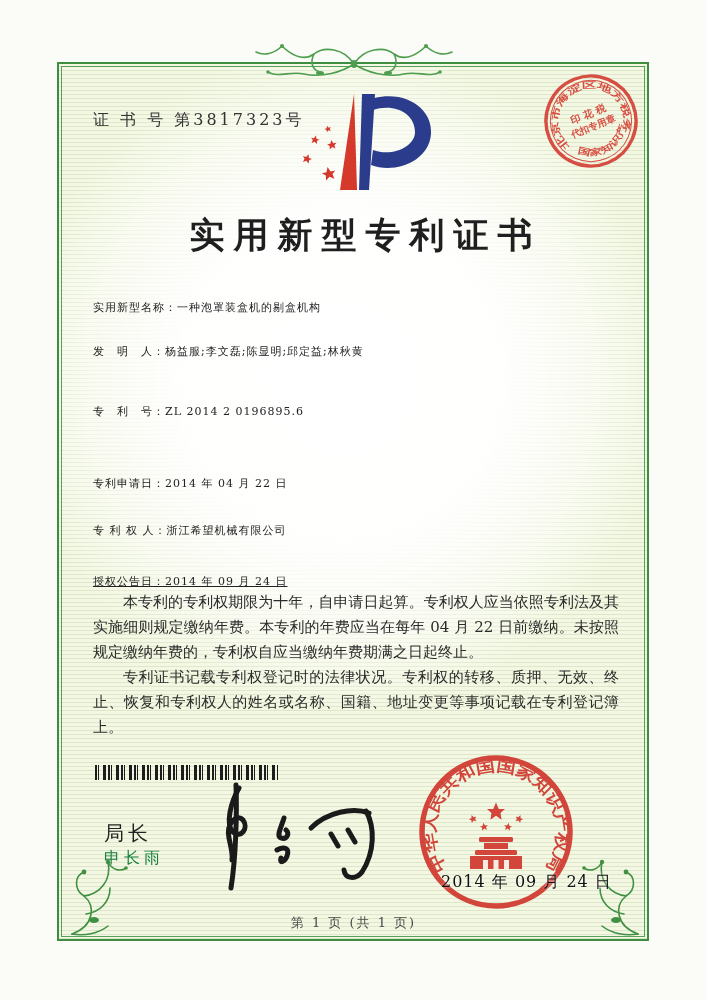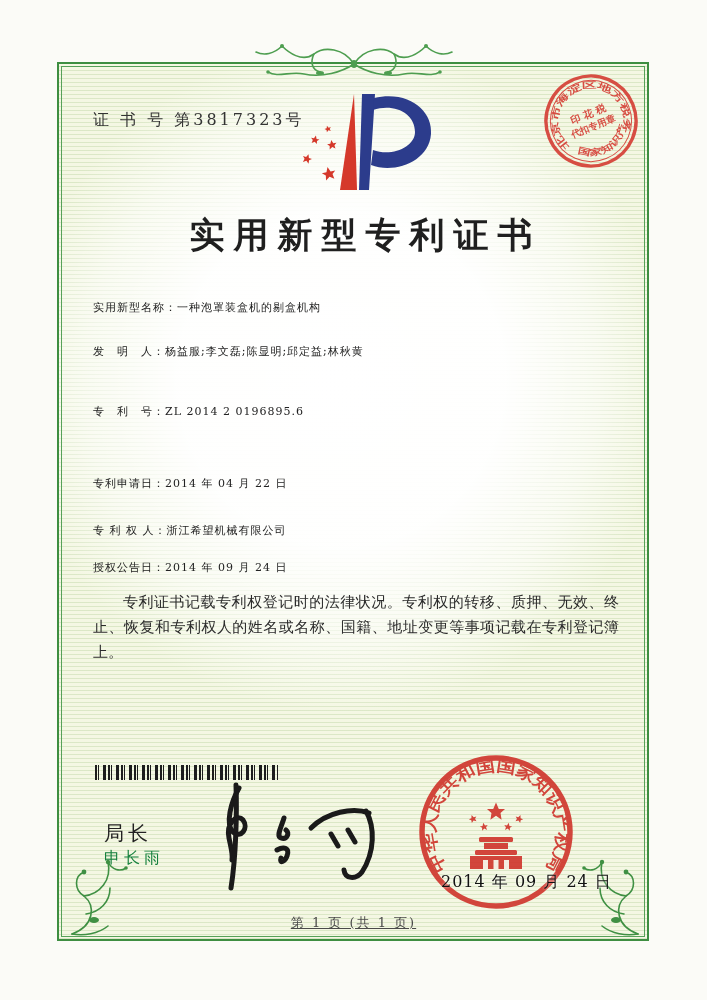--- a/index.html
+++ b/index.html
@@ -31,21 +31,21 @@
     font-size:16px;letter-spacing:3px;color:#333;
   }
   .title{
     position:absolute;left:0;top:212px;width:707px;text-align:center;
     font-size:35px;font-weight:600;letter-spacing:9px;color:#1f1f1f;margin-left:12px;
   }
   .fields{position:absolute;left:93px;top:300px;width:530px;}
   .field-row{position:absolute;left:0;font-size:11px;color:#222;white-space:nowrap;}
   .field-row .lbl{letter-spacing:1px;}
   .field-row .val{letter-spacing:1px;}
-  .fr0{top:0;} .fr1{top:44px;} .fr2{top:104px;} .fr3{top:156px;margin-top:20px;} .fr4{top:208px;margin-top:15px;} .fr5{top:260px;}
+  .fr0{top:0;} .fr1{top:44px;} .fr2{top:104px;} .fr3{top:156px;margin-top:20px;} .fr4{top:208px;margin-top:15px;} .fr5{top:274px;text-decoration:underline;}
 
   .body-text{
     position:absolute;left:93px;top:590px;width:526px;
     font-size:15px;line-height:25px;color:#2b2b2b;text-align:justify;
   }
   .body-text p{margin:0;text-indent:2em;}
 
   .barcode{
     position:absolute;left:95px;top:765px;width:183px;height:15px;
     background:repeating-linear-gradient(90deg,
@@ -57,21 +57,21 @@
   .signer-title{position:absolute;left:104px;top:820px;font-size:20px;letter-spacing:4px;color:#222;}
   .signer-name{position:absolute;left:104px;top:848px;font-size:16px;letter-spacing:4px;color:#15803d;}
 
   .seal-date{
     position:absolute;left:441px;top:872px;width:150px;
     font-size:16px;color:#111;letter-spacing:1px;white-space:nowrap;
     text-shadow:0 0 3px rgba(255,255,255,.9);
   }
   .footer{
     position:absolute;left:0;top:914px;width:707px;text-align:center;
-    font-size:13px;color:#4a4a4a;letter-spacing:2px;text-decoration:underline;
+    font-size:13px;color:#4a4a4a;letter-spacing:2px;
   }
 
   
   .logo{position:absolute;left:282px;top:86px;}
   .tax-stamp{position:absolute;left:542px;top:72px;opacity:.88;}
   .big-seal{position:absolute;left:416px;top:752px;opacity:.9;}
   .signature{position:absolute;left:183px;top:782px;}
   .ornament-top{position:absolute;left:252px;top:42px;}
   .flourish-left{position:absolute;left:64px;top:850px;}
   .flourish-right{position:absolute;left:572px;top:850px;transform:scaleX(-1);}
@@ -192,20 +192,21 @@
     </div>
     <div class="field-row fr4">
       <span class="lbl">专 利 权 人：</span><span class="val">浙江希望机械有限公司</span>
     </div>
     <div class="field-row fr5">
       <span class="lbl">授权公告日：</span><span class="val">2014 年 09 月 24 日</span>
     </div>
   </div>
 
   <div class="body-text">
+    <p>本专利的专利权期限为十年，自申请日起算。专利权人应当依照专利法及其实施细则规定缴纳年费。本专利的年费应当在每年 04 月 22 日前缴纳。未按照规定缴纳年费的，专利权自应当缴纳年费期满之日起终止。</p>
     <p>专利证书记载专利权登记时的法律状况。专利权的转移、质押、无效、终止、恢复和专利权人的姓名或名称、国籍、地址变更等事项记载在专利登记簿上。</p>
   </div>
 
   <div class="barcode"></div>
 
   <div class="signer-title">局长</div>
   <div class="signer-name">申长雨</div>
 
   <svg class="signature" width="212" height="112" viewBox="0 0 212 112">
     <g stroke="#1a1a1a" stroke-width="5" fill="none" stroke-linecap="round" stroke-linejoin="round">

